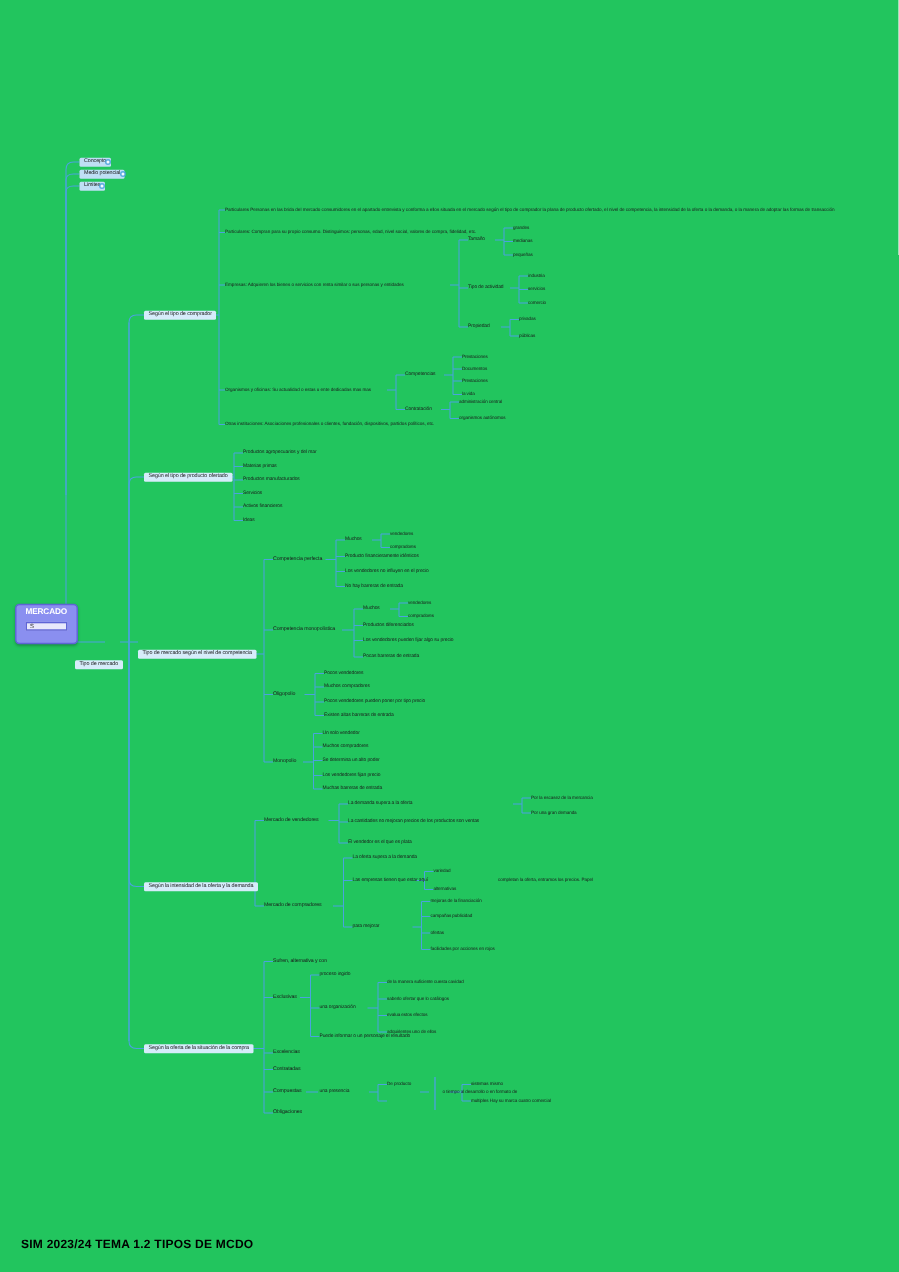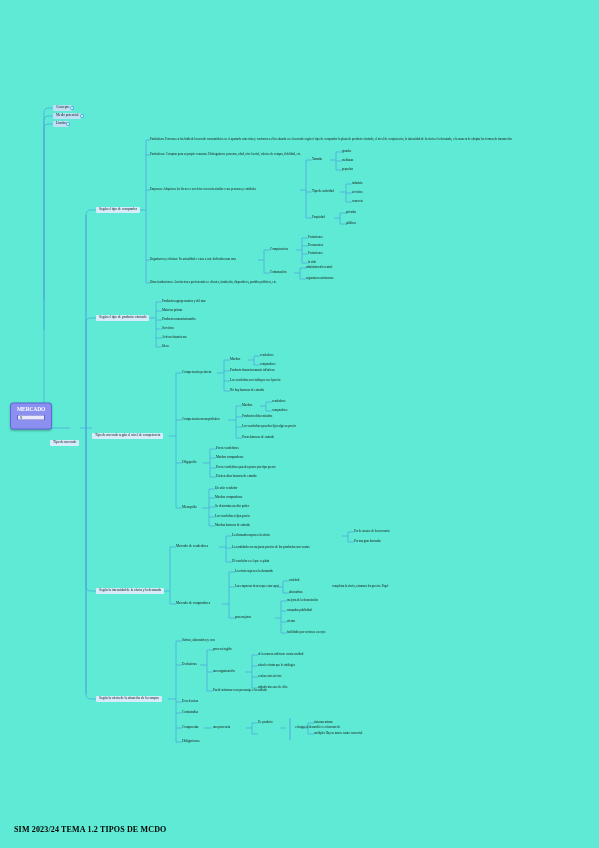--- a/index.html
+++ b/index.html
@@ -5,23 +5,22 @@
   * { box-sizing: border-box; }
   html, body {
     margin: 0; padding: 0;
     background: #ffffff;
     font-family: "Liberation Sans", sans-serif;
   }
   #page {
     position: relative;
     width: 599px;
     height: 848px;
-    background: #5eead4;
+    background: #22c55e;
     overflow: hidden;
-    font-family: Liberation Serif, serif;
   }
   #canvas {
     position: absolute;
     left: 0; top: 0;
     width: 599px;
     height: 812px;
   }
   svg.links {
     position: absolute;
     left: 0; top: 0;

